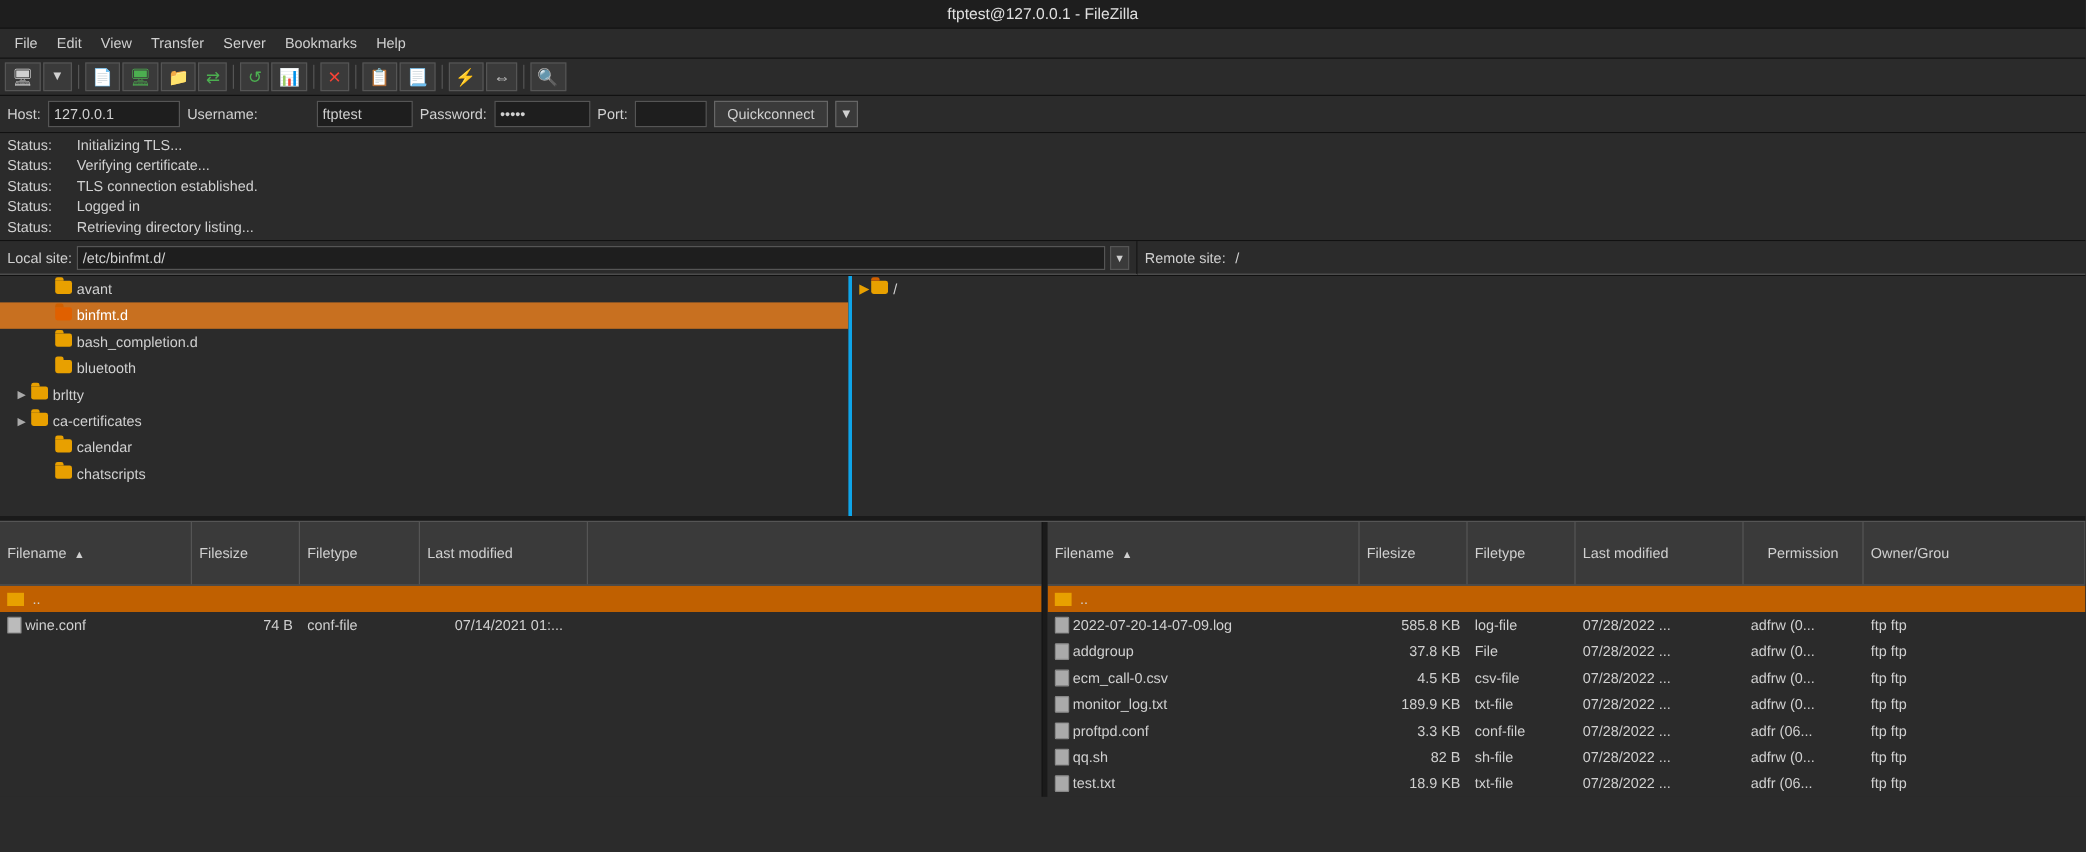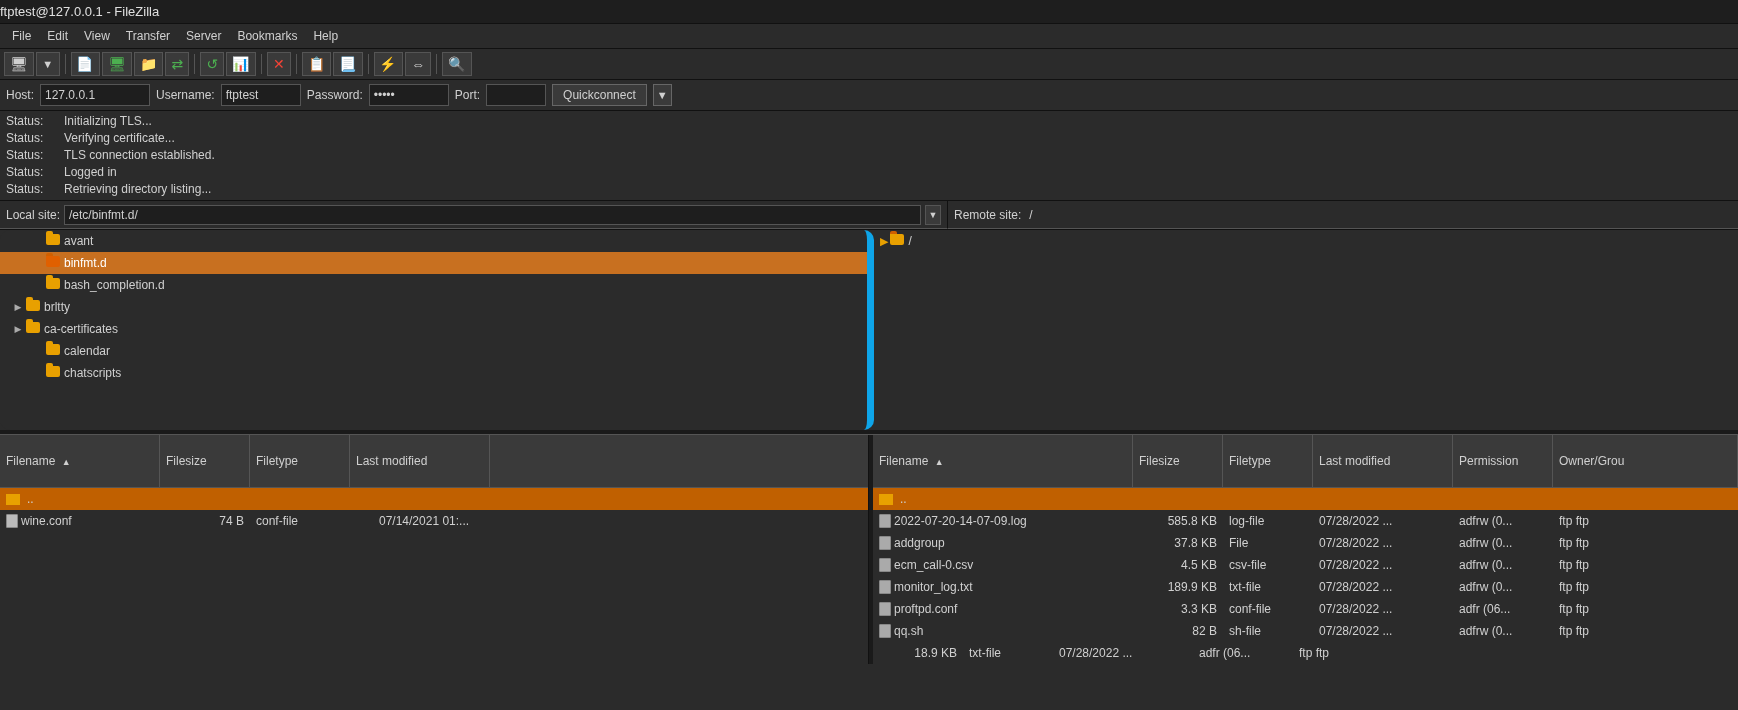--- a/index.html
+++ b/index.html
@@ -9,21 +9,21 @@
       font-family: 'Segoe UI', Arial, sans-serif;
       font-size: 12px;
       width: 1738px;
       min-height: 710px;
       overflow: hidden;
     }
 
     
     .title-bar {
       background: #1e1e1e;
-      text-align: left;
+      text-align: center;
       padding: 4px 0;
       font-size: 13px;
       color: #e0e0e0;
       border-bottom: 1px solid #111;
     }
 
     
     .menu-bar {
       background: #2b2b2b;
       display: flex;
@@ -79,21 +79,21 @@
     .conn-label { color: #d0d0d0; font-size: 12px; }
     .conn-input {
       background: #1e1e1e;
       border: 1px solid #555;
       color: #d0d0d0;
       padding: 2px 4px;
       font-size: 12px;
       height: 22px;
     }
     .conn-input-host { width: 110px; }
-    .conn-input-user { width: 80px; }
+    .conn-input-user { width: 80px; margin-left: 43px; }
     .conn-input-pass { width: 80px; }
     .conn-input-port { width: 60px; }
     .quickconnect-btn {
       background: #3a3a3a;
       border: 1px solid #666;
       color: #d0d0d0;
       padding: 2px 10px;
       cursor: pointer;
       font-size: 12px;
       height: 22px;
@@ -157,26 +157,25 @@
       justify-content: center;
       font-size: 9px;
     }
 
     
     .main-area {
       display: flex;
       height: 200px;
     }
     .local-tree {
-      width: 874px;
-      background: #2b2b2b;
-      border-right: 7px solid #0ea5e9;
+      width: 710px;
+      background: #2b2b2b;
+      border-right: 3px solid #0ea5e9;
       overflow-y: auto;
       overflow-x: hidden;
-      border-radius: 10px;
     }
     .remote-tree {
       flex: 1;
       background: #2b2b2b;
       overflow-y: auto;
     }
     .tree-item {
       display: flex;
       align-items: center;
       padding: 2px 0;
@@ -282,21 +281,21 @@
     }
     .fh-name { width: 160px; }
     .fh-size { width: 90px; }
     .fh-type { width: 100px; }
     .fh-modified { width: 140px; }
 
     .fh-name-remote { width: 260px; }
     .fh-size-remote { width: 90px; }
     .fh-type-remote { width: 90px; }
     .fh-modified-remote { width: 140px; }
-    .fh-perm-remote { width: 100px; }
+    .fh-perm-remote { width: 100px; text-align: center; }
     .fh-owner-remote { flex: 1; }
 
     
     .file-row {
       display: flex;
       align-items: center;
       padding: 1px 0;
       cursor: pointer;
       white-space: nowrap;
       overflow: hidden;
@@ -492,20 +491,27 @@
       </div>
 
       <div class="tree-item indent2">
         <span class="tree-arrow"></span>
         <span style="margin-right:4px;">
           <span class="folder-yellow"></span>
         </span>
         <span>bash_completion.d</span>
       </div>
 
+      <div class="tree-item indent2">
+        <span class="tree-arrow"></span>
+        <span style="margin-right:4px;">
+          <span class="folder-yellow"></span>
+        </span>
+        <span>bluetooth</span>
+      </div>
 
       <div class="tree-item indent2" style="padding-left:10px;">
         <span class="tree-arrow">▶</span>
         <span style="margin-right:4px;">
           <span class="folder-yellow"></span>
         </span>
         <span>brltty</span>
       </div>
 
       <div class="tree-item indent2" style="padding-left:10px;">
@@ -671,20 +677,24 @@
           qq.sh
         </div>
         <div class="fc fc-size-remote">82 B</div>
         <div class="fc fc-type-remote">sh-file</div>
         <div class="fc fc-modified-remote">07/28/2022 ...</div>
         <div class="fc fc-perm-remote">adfrw (0...</div>
         <div class="fc fc-owner-remote">ftp ftp</div>
       </div>
 
       <div class="file-row">
+        <div class="fc fc-name-remote">
+          <span class="file-icon"></span>
+          test.txt
+        </div>
         <div class="fc fc-size-remote">18.9 KB</div>
         <div class="fc fc-type-remote">txt-file</div>
         <div class="fc fc-modified-remote">07/28/2022 ...</div>
         <div class="fc fc-perm-remote">adfr (06...</div>
         <div class="fc fc-owner-remote">ftp ftp</div>
       </div>
     </div>
   </div>
 </div>
 

